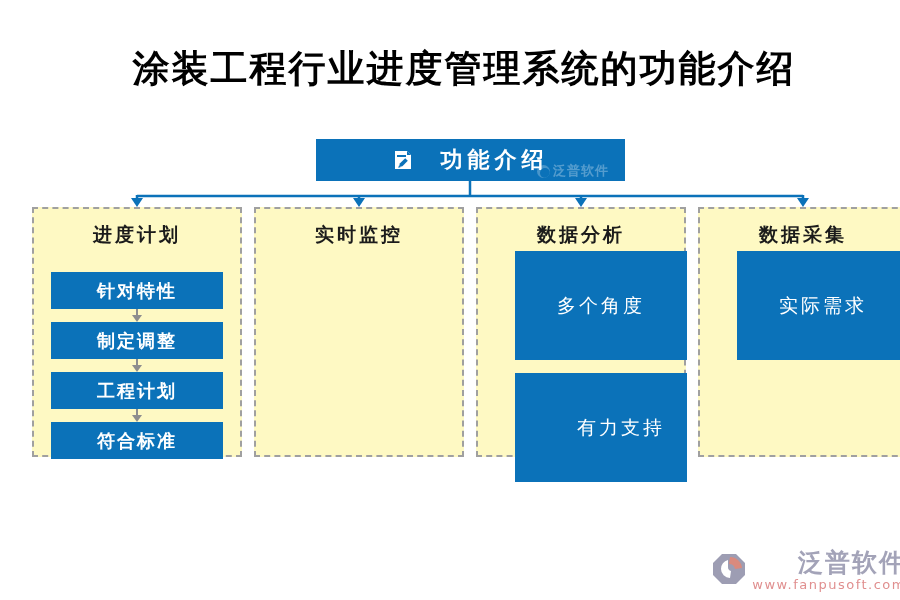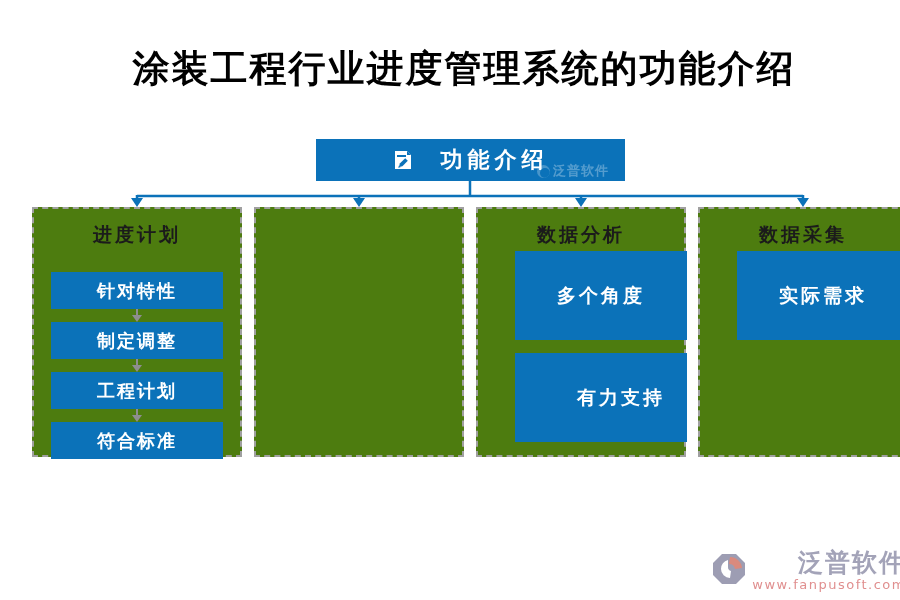--- a/index.html
+++ b/index.html
@@ -31,21 +31,21 @@
   }
   .root-watermark .wm-circle::after {
     content: ""; position: absolute; left: 3px; top: 3px; width: 10px; height: 10px;
     border-radius: 50%; background: #0b72b9;
   }
 
   svg.connectors { position: absolute; left: 0; top: 0; width: 900px; height: 600px; pointer-events: none; }
 
   .column {
     position: absolute; top: 207px; width: 210px; height: 250px;
-    background: #4d7c0f; border: 2px dashed #a0a0a0;
+    background: #fef9c3; border: 2px dashed #a0a0a0;
   }
   .col-1 { left: 18px; }
   .col-2 { left: 240px; }
   .col-3 { left: 462px; }
   .col-4 { left: 684px; }
 
   .col-header {
     margin-top: 13px; text-align: center; font-size: 19px; font-weight: bold;
     color: #1b1b1b; letter-spacing: 3px;
   }
@@ -53,22 +53,22 @@
   .col-body { display: flex; flex-direction: column; align-items: center; }
   .col-body.steps { margin-top: 24px; }
   .col-body.blocks { margin-top: 3px; }
 
   .step-box {
     width: 172px; height: 37px; background: #0b72b9; color: #ffffff;
     font-size: 18px; font-weight: bold; letter-spacing: 2px;
     display: flex; align-items: center; justify-content: center; flex: none;
   }
   .block-box {
-    width: 172px; height: 89px; background: #0b72b9; color: #ffffff;
-    font-size: 19px; font-weight: bold; letter-spacing: 3px;
+    width: 172px; height: 109px; background: #0b72b9; color: #ffffff;
+    font-size: 19px; font-weight: normal; letter-spacing: 3px;
     display: flex; align-items: center; justify-content: center; flex: none; margin-left: 40px;
   }
   .block-box + .block-box { margin-top: 13px; padding-left: 40px; }
 
   .step-arrow { height: 13px; display: flex; align-items: center; justify-content: center; flex: none; }
 
   .footer-logo {
     position: absolute; right: 8px; bottom: 8px; display: flex; align-items: flex-start; gap: 4px;
   }
   .footer-logo .logo-text-wrap { display: flex; flex-direction: column; align-items: flex-end; }
@@ -143,20 +143,21 @@
         <svg width="14" height="13" viewBox="0 0 14 13">
             <line x1="7" y1="0" x2="7" y2="7" stroke="#8e8e8e" stroke-width="2"></line>
             <polygon points="2,6 12,6 7,13" fill="#8e8e8e"></polygon>
           </svg>
       </div>
       <div class="step-box">符合标准</div>
     </div>
   </div>
 
   <div class="column col-2">
+    <div class="col-header">实时监控</div>
   </div>
 
   <div class="column col-3">
     <div class="col-header">数据分析</div>
     <div class="col-body blocks">
       <div class="block-box">多个角度</div>
       <div class="block-box">有力支持</div>
     </div>
   </div>
 

